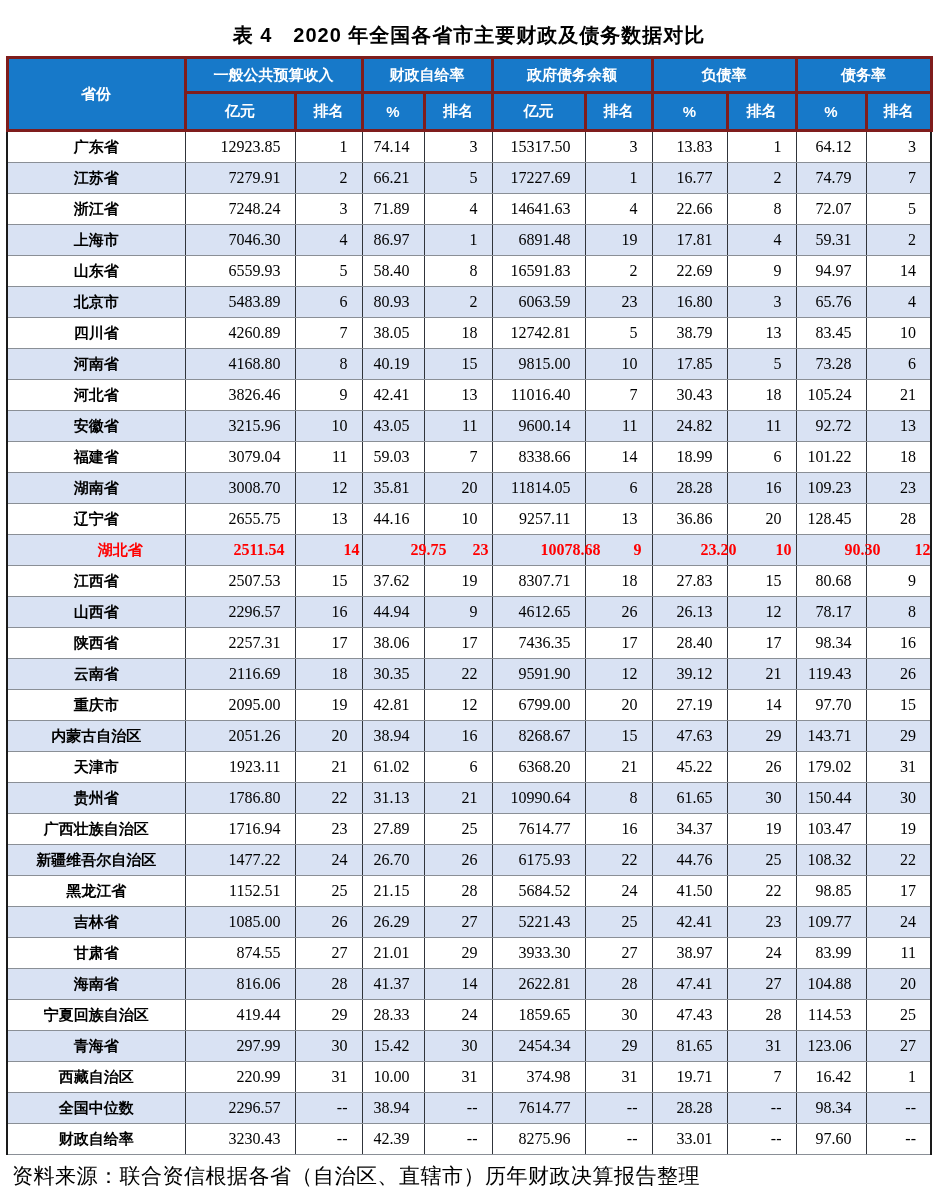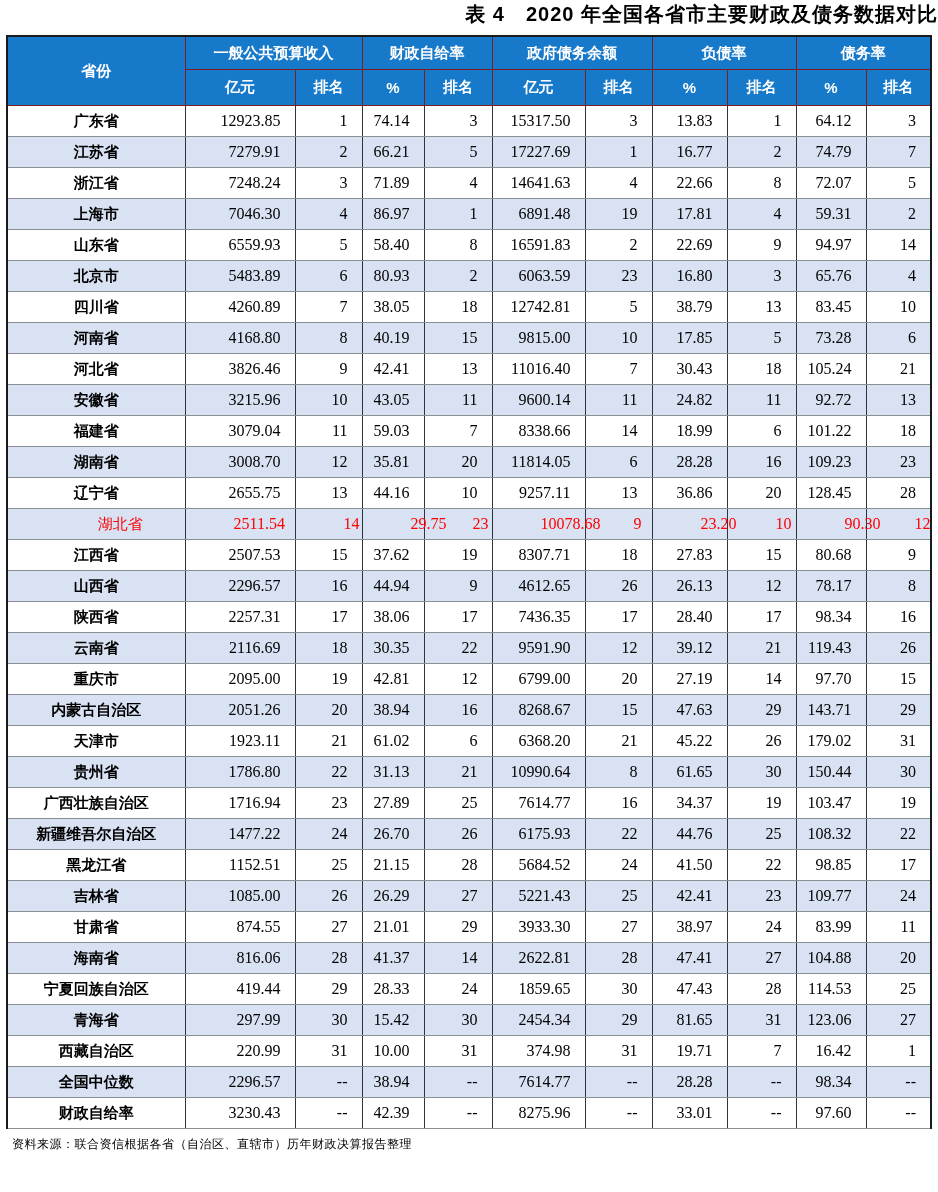--- a/index.html
+++ b/index.html
@@ -1,53 +1,53 @@
 <!DOCTYPE html>
 <html><head>
 <meta charset="utf-8">
 <style>
   html,body { margin:0; padding:0; background:#ffffff; }
   body {
     width:938px; height:1192px; overflow:hidden;
     font-family:"Liberation Sans", sans-serif; color:#000;
   }
   .title {
-    text-align:right; font-weight:bold; font-size:20px;
-    padding-top:1px; letter-spacing:1px;
+    text-align:center; font-weight:bold; font-size:20px;
+    padding-top:22px; letter-spacing:1px;
   }
   table.fiscal {
     border-collapse:collapse; table-layout:fixed;
     width:924px; margin:7px auto 0 auto;
     border-top:2px solid #1a1a1a;
     border-left:2px solid #1a1a1a;
     border-right:2px solid #1a1a1a;
     border-bottom:1px solid #6e6e6e;
   }
   thead th {
     background:#1779C9; color:#ffffff; font-weight:bold;
-    font-size:15px; border:1px solid #7f1d1d; text-align:center;
+    font-size:15px; border:3px solid #7f1d1d; text-align:center;
     padding:0;
   }
   thead tr.group-row th { height:32px; }
   thead tr.sub-row th   { height:35px; }
   tbody td {
     height:30px; padding:0;
     border-left:1px solid #30343a; border-right:1px solid #30343a;
     border-top:1px solid #8a8f96; border-bottom:1px solid #8a8f96;
     font-size:15px; background-clip:padding-box;
   }
   tbody tr:nth-child(even) td { background:#D9E2F3; }
   td.prov { text-align:center; font-weight:bold; font-family:"Liberation Sans", sans-serif;margin-top:28px; }
   td.num  {
     text-align:right; padding-right:14px;
     font-family:"Liberation Serif", serif; font-size:16px;
   }
-  tr.hl td { color:#FF0000; font-weight:normal;padding-left:48px; }
+  tr.hl td { color:#FF0000; font-weight:bold;padding-left:48px; }
   .source {
-    font-family:"Liberation Serif", serif; font-size:12px;
+    font-family:"Liberation Serif", serif; font-size:21px;
     margin:7px 0 0 12px; letter-spacing:0.5px;
   }
 </style>
 </head>
 <body>
 
 <div class="title">表 4　2020 年全国各省市主要财政及债务数据对比</div>
 
 <table class="fiscal">
   <colgroup>

